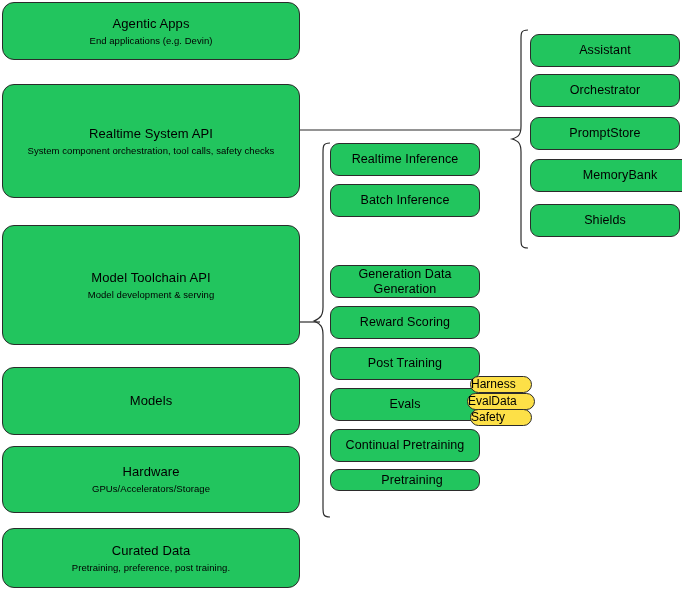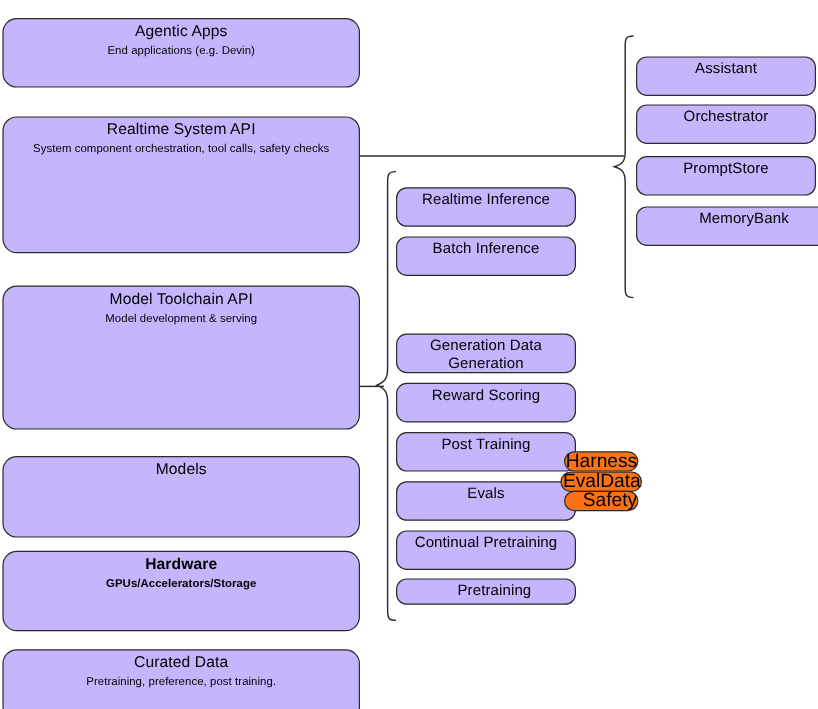--- a/index.html
+++ b/index.html
@@ -17,27 +17,27 @@
     width: 682px;
     height: 591px;
     overflow: hidden;
     background: #ffffff;
   }
   .box {
     position: absolute;
     box-sizing: border-box;
     border: 1.2px solid #2b2b2b;
     border-radius: 12px;
-    background: #c4b5fd;
+    background: #22c55e;
     display: flex;
     flex-direction: column;
     align-items: center;
+    justify-content: center;
     text-align: center;
     padding: 2px 6px;
-    margin-top: 13px;
   }
   .box .title {
     font-size: 13px;
     line-height: 16px;
     color: #000;
     letter-spacing: 0.1px;
   }
   .box .subtitle {
     font-size: 9.5px;
     line-height: 13px;
@@ -51,25 +51,25 @@
   }
   .leaf-box .title {
     font-size: 12.5px;
     line-height: 15px;
   }
   .pill {
     position: absolute;
     box-sizing: border-box;
     border: 1.2px solid #2b2b2b;
     border-radius: 40px;
-    background: #f97316;
+    background: #fde047;
     display: flex;
     align-items: center;
-    justify-content: flex-end;
-    font-size: 16px;
+    justify-content: flex-start;
+    font-size: 12px;
     line-height: 13px;
     color: #000;
     z-index: 5;
   }
   .brace-svg, .conn-svg {
     position: absolute;
     overflow: visible;
     pointer-events: none;
   }
   .brace-path {
@@ -108,21 +108,21 @@
 
   <div class="box layer-box" style="left:2px; top:225px; width:298px; height:120px;">
     <div class="title">Model Toolchain API</div>
     <div class="subtitle">Model development &amp; serving</div>
   </div>
 
   <div class="box layer-box" style="left:2px; top:367px; width:298px; height:68px;">
     <div class="title">Models</div>
   </div>
 
-  <div class="box layer-box" style="left:2px; top:446px; width:298px; height:67px;font-weight:bold;">
+  <div class="box layer-box" style="left:2px; top:446px; width:298px; height:67px;">
     <div class="title">Hardware</div>
     <div class="subtitle">GPUs/Accelerators/Storage</div>
   </div>
 
   <div class="box layer-box" style="left:2px; top:528px; width:298px; height:60px;">
     <div class="title">Curated Data</div>
     <div class="subtitle">Pretraining, preference, post training.</div>
   </div>
 
   <svg class="brace-svg" style="left:510px; top:24px; width:20px; height:232px;">
@@ -140,20 +140,23 @@
   </div>
   <div class="box leaf-box" style="left:530px; top:34px; width:150px; height:33px;">
     <div class="title">Assistant</div>
   </div>
   <div class="box leaf-box" style="left:530px; top:117px; width:150px; height:33px;">
     <div class="title">PromptStore</div>
   </div>
   <div class="box leaf-box" style="left:530px; top:159px; width:180px; height:33px;">
     <div class="title">MemoryBank</div>
   </div>
+  <div class="box leaf-box" style="left:530px; top:204px; width:150px; height:33px;">
+    <div class="title">Shields</div>
+  </div>
 
   <svg class="brace-svg" style="left:310px; top:137px; width:22px; height:390px;">
     <path class="brace-path" d="M 20 6
          C 13 6, 13 9, 13 16
          L 13 170
          C 13 178, 11 181, 4 184
          C 11 187, 13 190, 13 198
          L 13 370
          C 13 377, 13 380, 20 380"></path>
   </svg>

